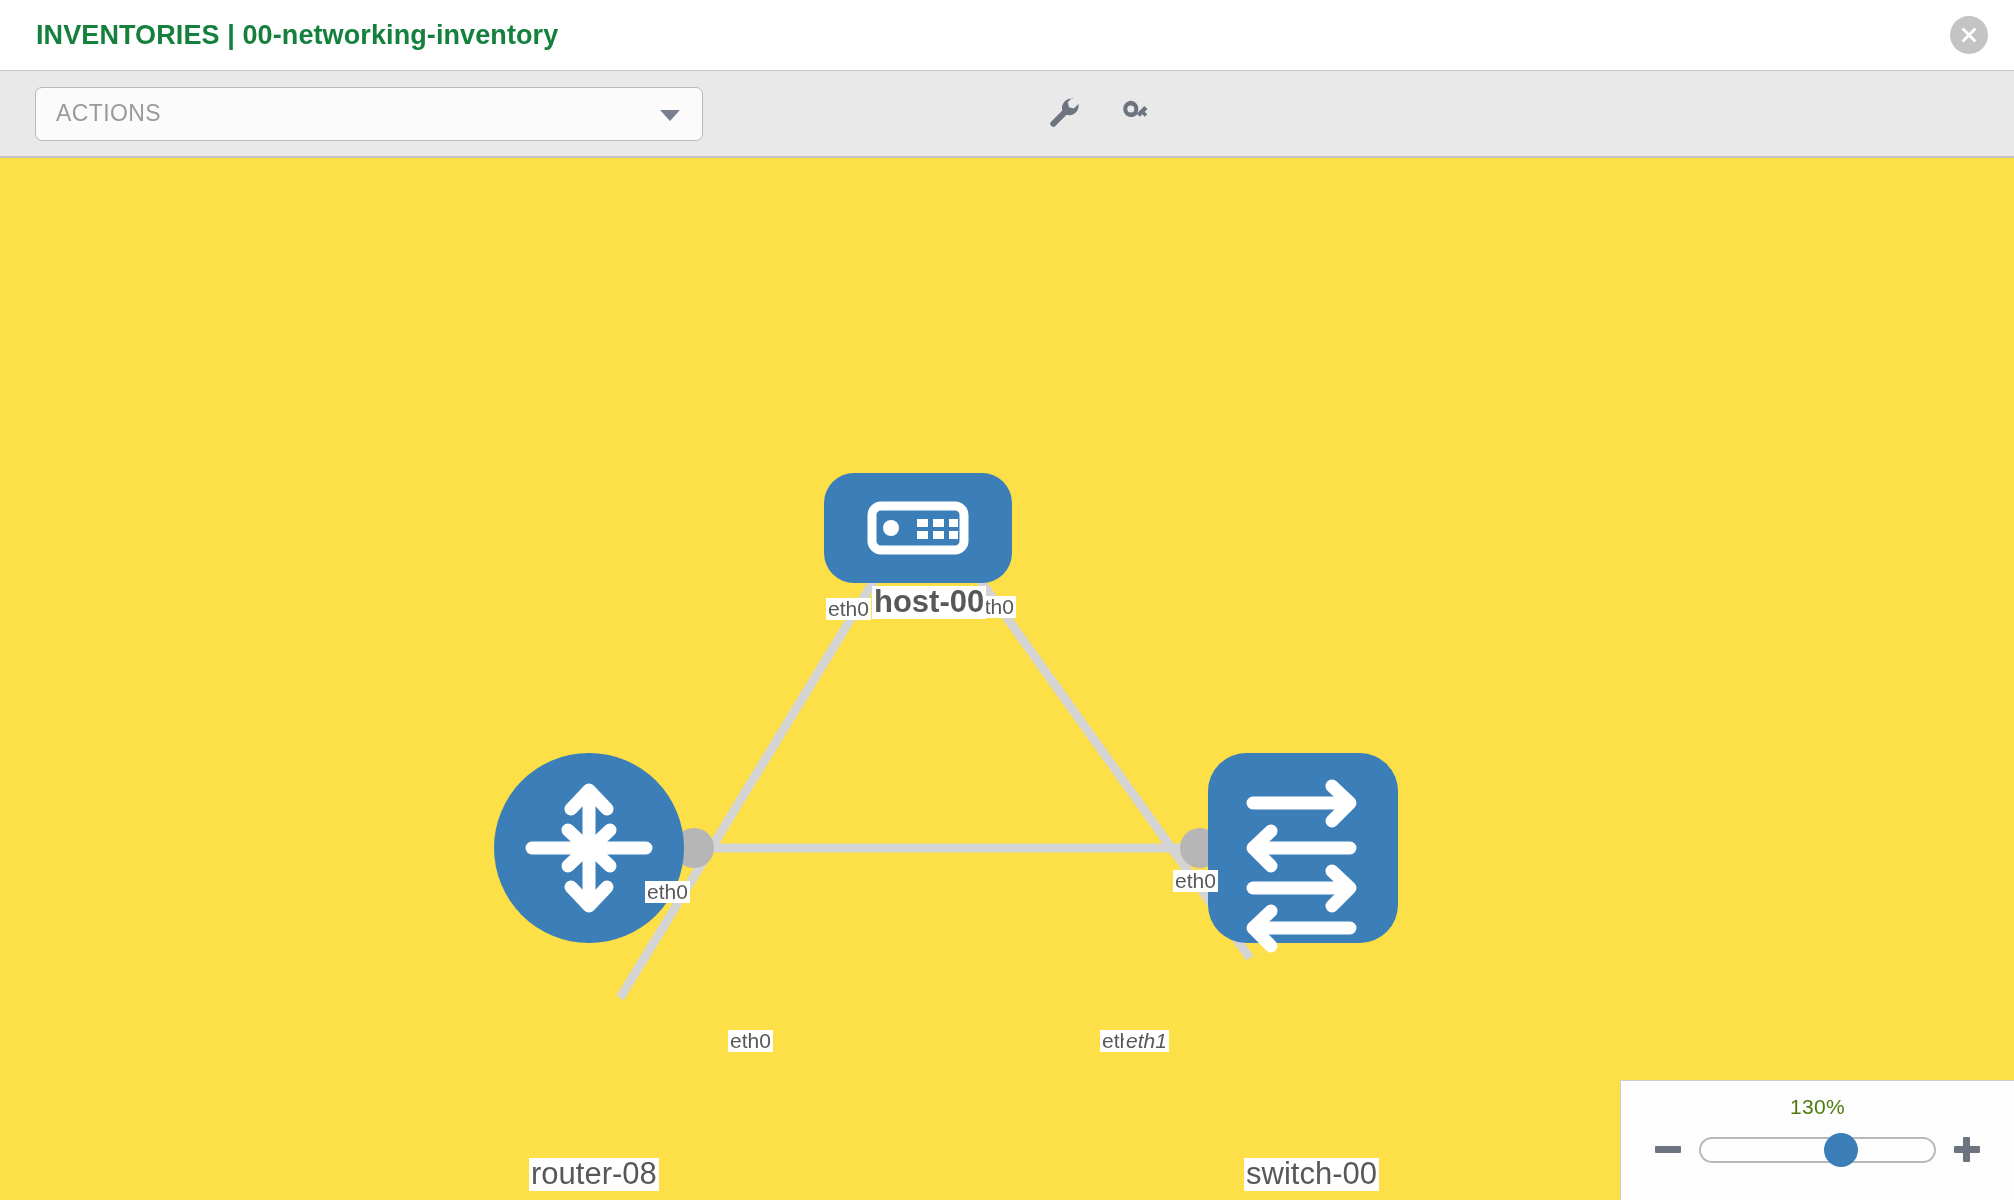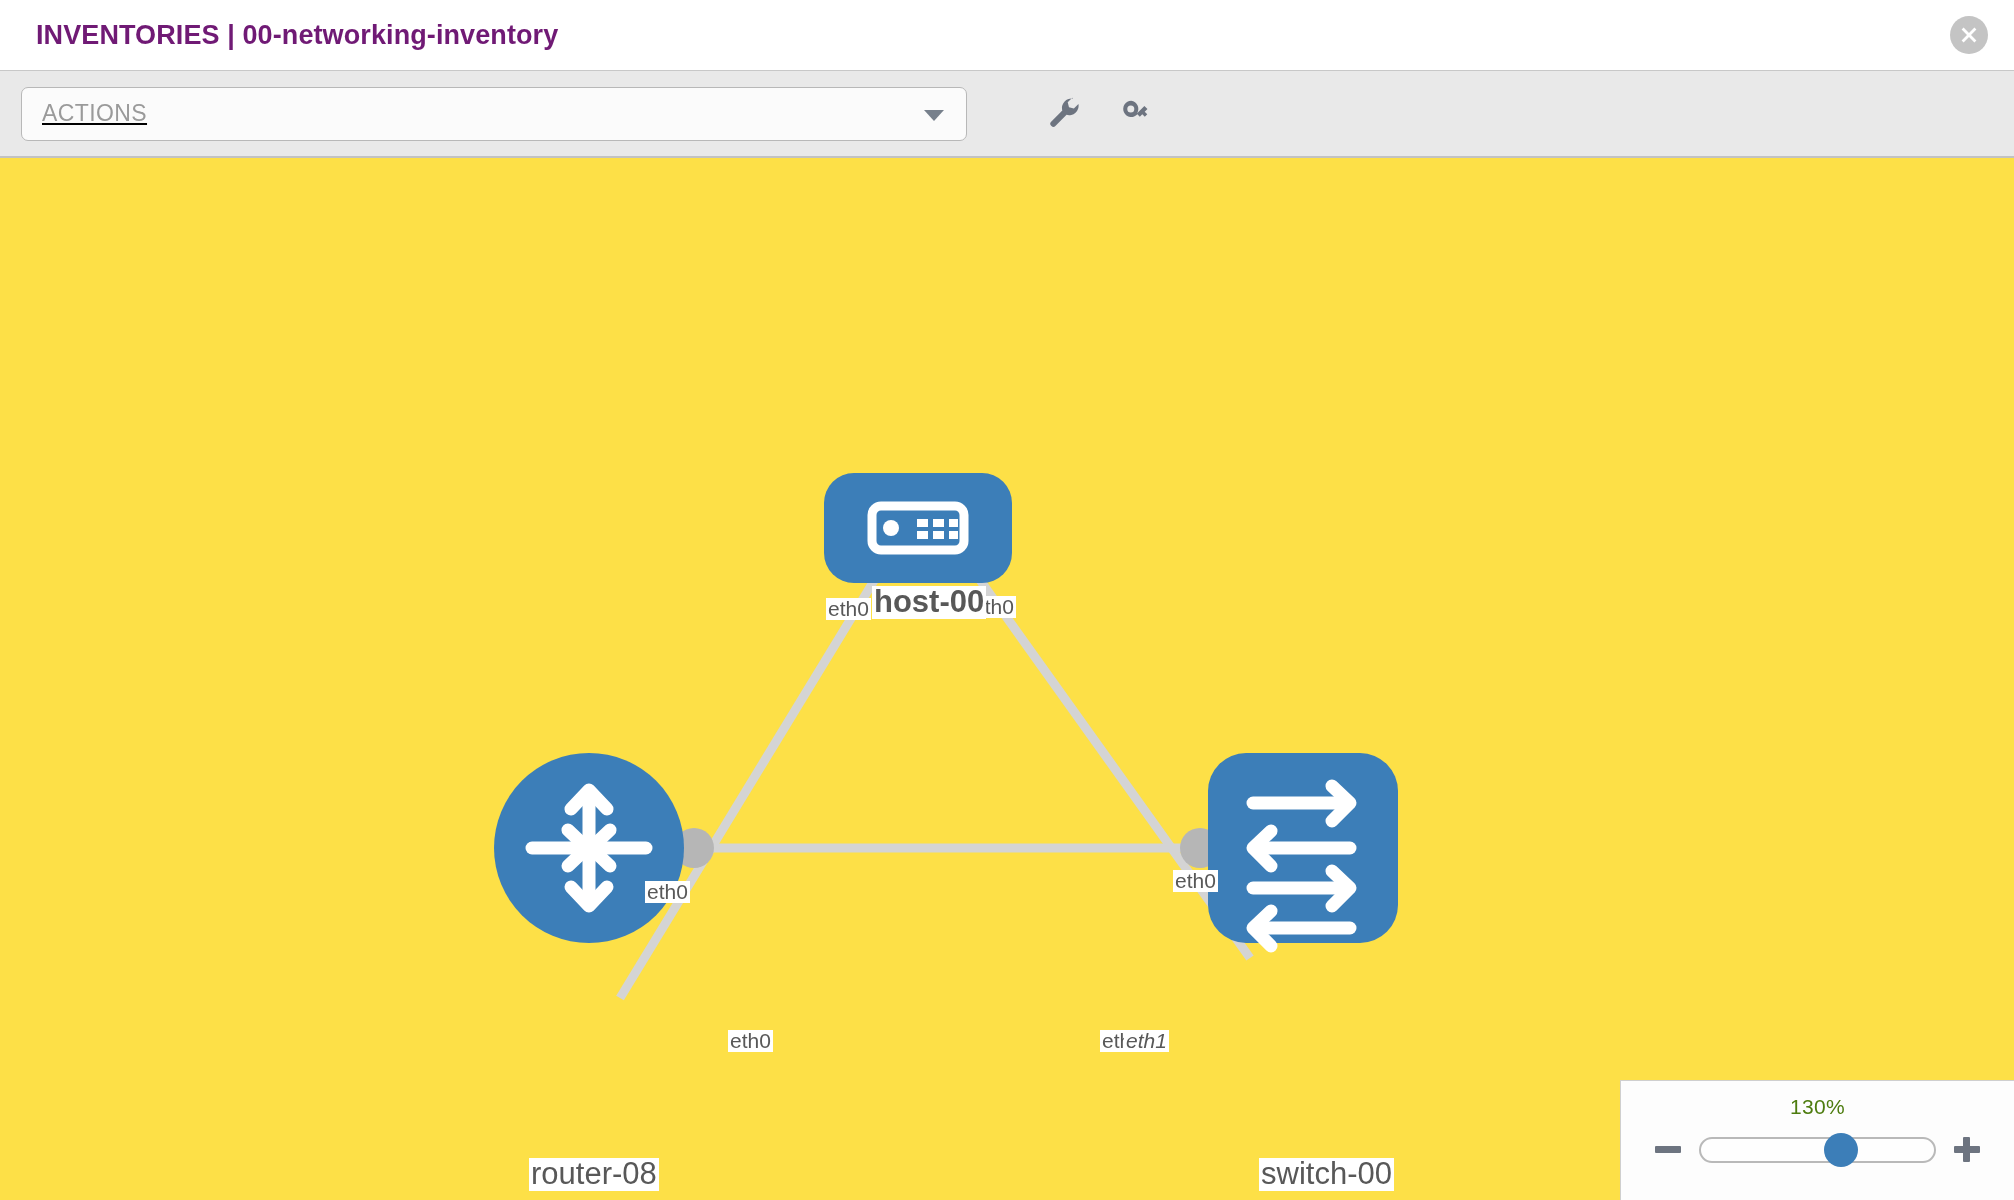--- a/index.html
+++ b/index.html
@@ -15,21 +15,21 @@
   .header {
     position: absolute; top: 0; left: 0;
     width: 2014px; height: 70px;
     background: #ffffff;
     display: flex; align-items: center;
   }
   .page-title {
     margin-left: 36px;
     font-size: 27px;
     font-weight: bold;
-    color: #701a75;
+    color: #15803d;
     letter-spacing: .1px;
     white-space: nowrap;
   }
   .close-btn {
     position: absolute; right: 26px; top: 16px;
     width: 38px; height: 38px; border-radius: 50%;
     background: #c4c4c4;
     display: flex; align-items: center; justify-content: center;
     cursor: pointer;
   }
@@ -61,21 +61,21 @@
     white-space: nowrap;
   }
   .caret {
     position: absolute; right: 22px; top: 50%;
     margin-top: -4px;
     width: 0; height: 0;
     border-left: 10px solid transparent;
     border-right: 10px solid transparent;
     border-top: 11px solid #77808c;
   }
-  #actions-select { margin-left: 21px; width: 946px; text-decoration: underline; }
+  #actions-select { margin-left: 35px; width: 668px; }
   #search-select  { position: absolute; left: 1180px; width: 796px; }
 
   .tool-icon {
     position: absolute;
     width: 48px; height: 48px;
     display: flex; align-items: center; justify-content: center;
     cursor: pointer;
   }
   #wrench-btn { left: 1040px; top: 88px; }
   #key-btn    { left: 1112px; top: 88px; }
@@ -248,21 +248,21 @@
     <div class="node-label if-label" style="left:826px; top:440px;">eth0</div>
     <div class="node-label if-label" style="left:971px; top:438px;">eth0</div>
     <div class="node-label if-label" style="left:645px; top:723px;">eth0</div>
     <div class="node-label if-label" style="left:1173px; top:712px;">eth0</div>
     <div class="node-label if-label" style="left:728px; top:872px;">eth0</div>
     <div class="node-label if-label" style="left:1100px; top:872px;">eth0</div>
     <div class="node-label if-label" style="left:1124px; top:872px;font-style:italic;">eth1</div>
 
     <div class="node-label name-label" style="left:872px;  top:428px;font-weight:bold;">host-00</div>
     <div class="node-label name-label" style="left:529px;  top:1000px;">router-08</div>
-    <div class="node-label name-label" style="left:1244px; top:1000px;margin-left:15px;">switch-00</div>
+    <div class="node-label name-label" style="left:1244px; top:1000px;">switch-00</div>
   </div>
 
   <div class="zoom-panel">
     <div class="zoom-pct">130%</div>
     <div class="zoom-row">
       <div class="zoom-btn minus"></div>
       <div class="zoom-track">
         <div class="zoom-thumb" id="zoom-thumb" style="left: 60%;"></div>
       </div>
       <div class="zoom-btn plus"></div>

